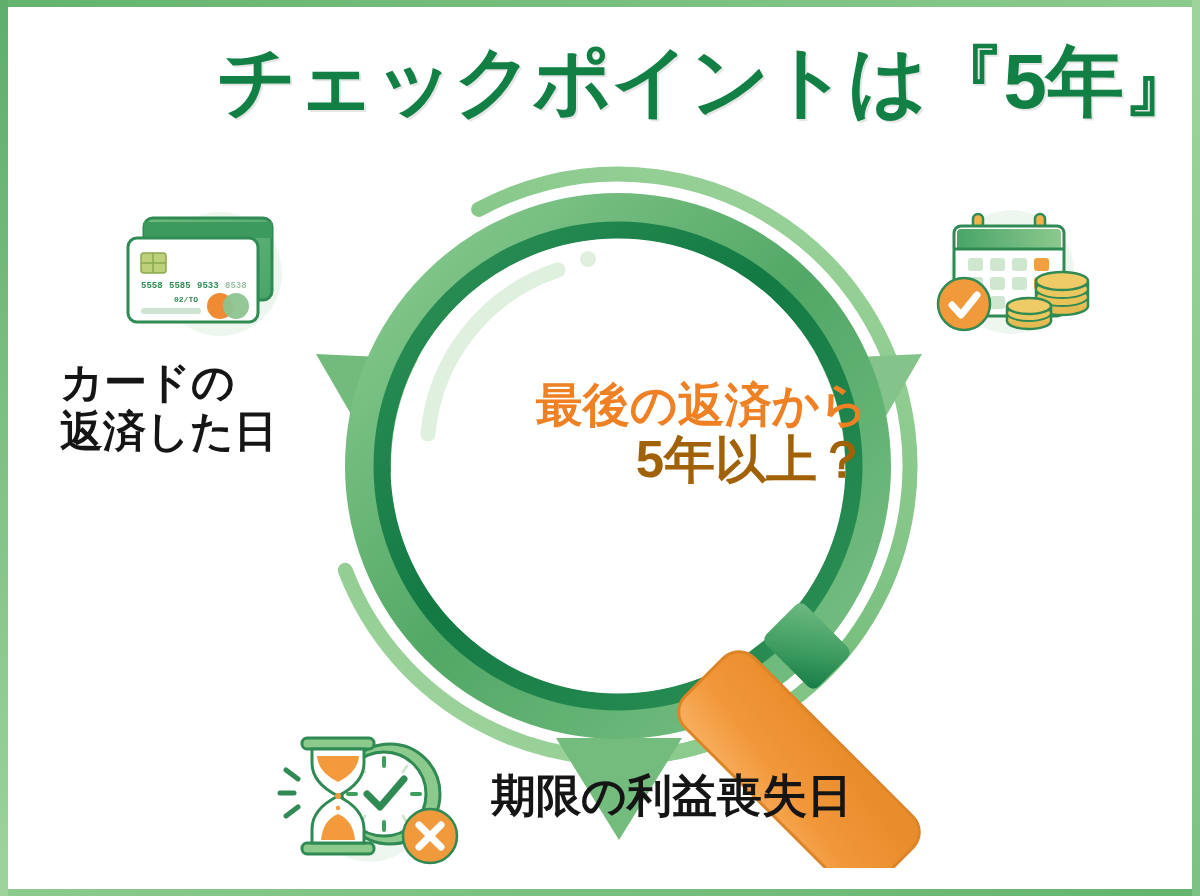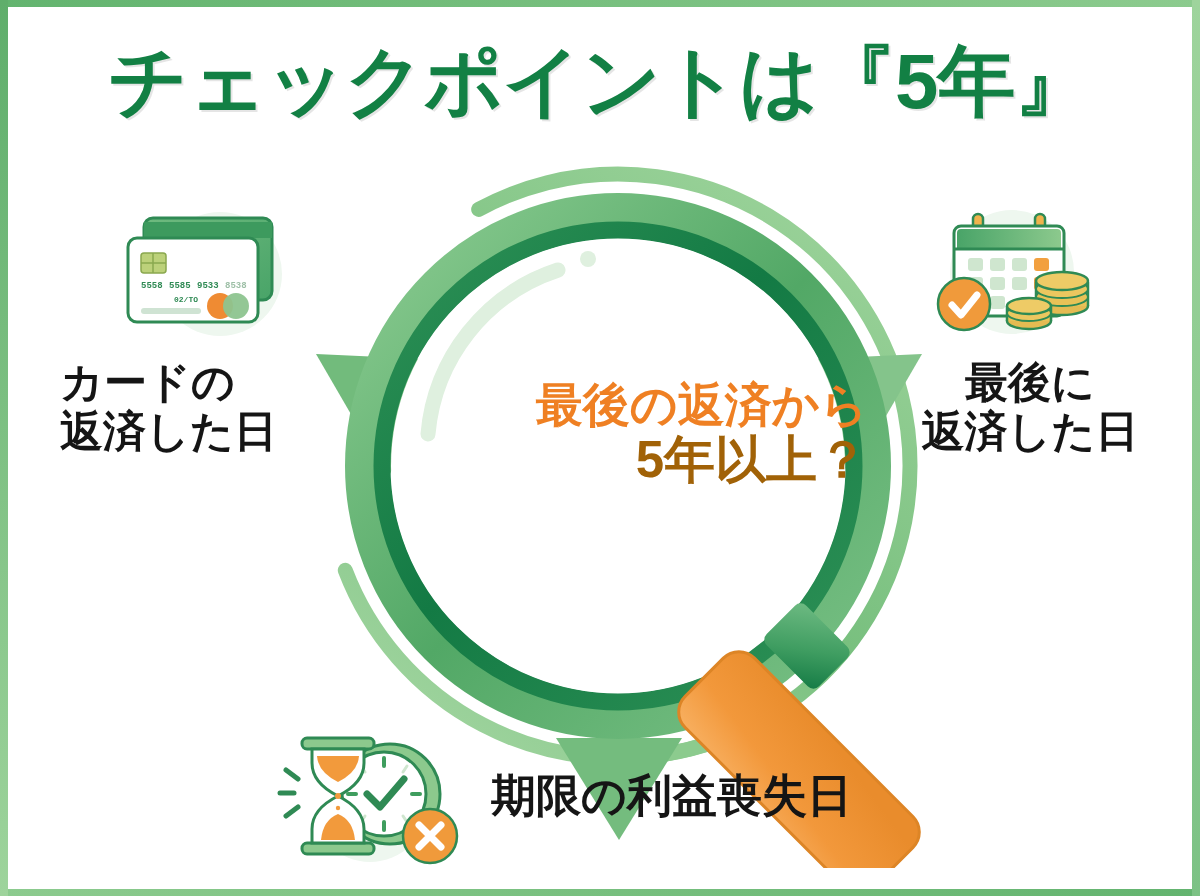--- a/index.html
+++ b/index.html
@@ -31,21 +31,21 @@
   .frame-left   { left: 0; top: 0; width: 8px; height: 896px;
                   background: linear-gradient(180deg,#5fae6b,#9ed49c); }
   .frame-right  { right: 0; top: 0; width: 8px; height: 896px;
                   background: linear-gradient(180deg,#9ed49c,#7cc285); }
 
   
   .title {
     position: absolute;
     left: 0; right: 0;
     top: 42px;
-    text-align: center;
+    text-align: right;
     font-size: 78px;
     line-height: 1;
     font-weight: bold;
     color: #128044;
     letter-spacing: -1px;
     white-space: nowrap;
     text-shadow: 2px 2px 0 rgba(0,0,0,0.10);
   }
 
   
@@ -292,24 +292,20 @@
         </g>
       </g>
 
       <g>
         <circle cx="52" cy="108" r="26" fill="#f09a3b" stroke="#2f8a54" stroke-width="2.5"></circle>
         <path d="M40 109 l9 10 l16 -20" fill="none" stroke="#ffffff" stroke-width="7" stroke-linecap="round" stroke-linejoin="round"></path>
       </g>
     </svg>
   </div>
 
-  <div class="label label-right">
-    <div>最後に</div>
-    <div>返済した日</div>
-  </div>
 
   <div class="icon-box icon-hourglass">
     <svg viewBox="0 0 196 150">
       <circle cx="98" cy="78" r="58" fill="#eef7ef"></circle>
 
       <g>
         <circle cx="118" cy="68" r="50" fill="#8cc98d" stroke="#2f8a54" stroke-width="3"></circle>
         <circle cx="112" cy="68" r="42" fill="#ffffff" stroke="#2f8a54" stroke-width="3"></circle>
         <g stroke="#3f9d5e" stroke-width="4" stroke-linecap="round">
           <line x1="112" y1="32" x2="112" y2="40"></line>

